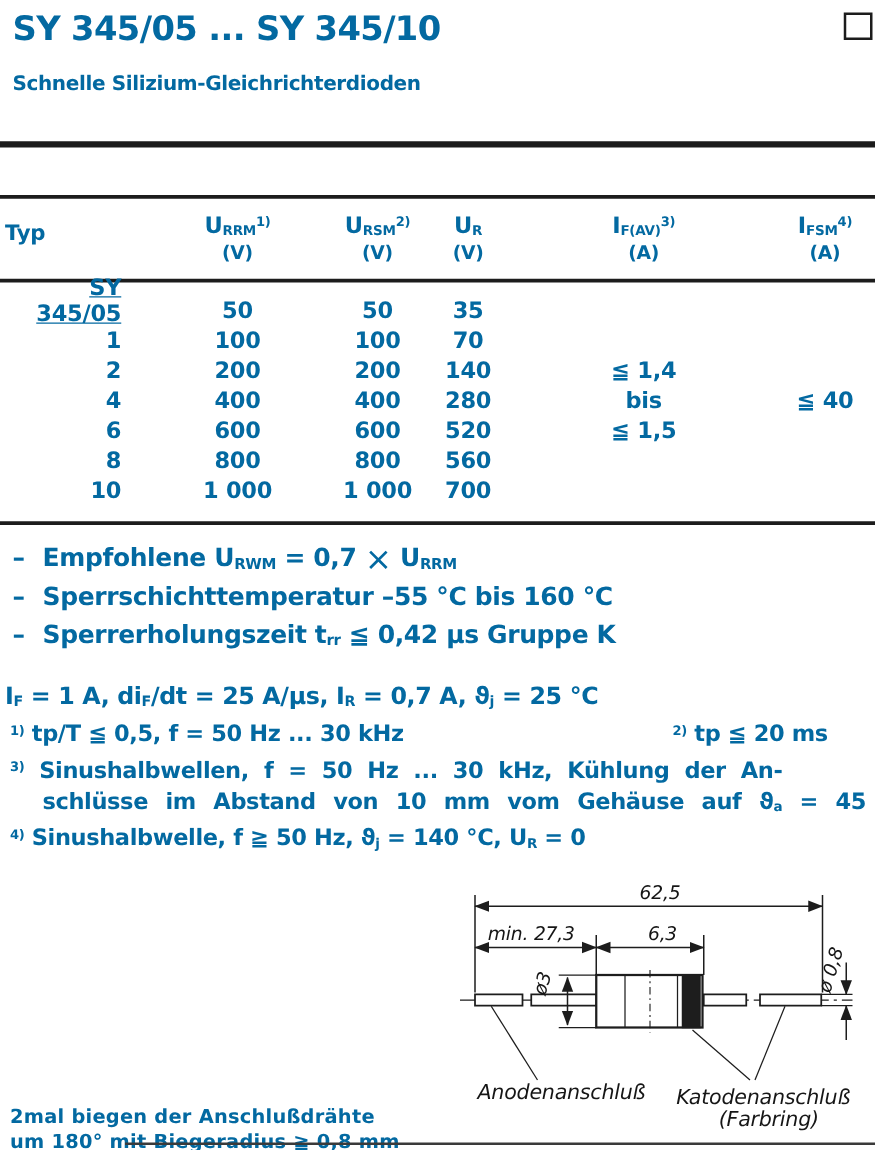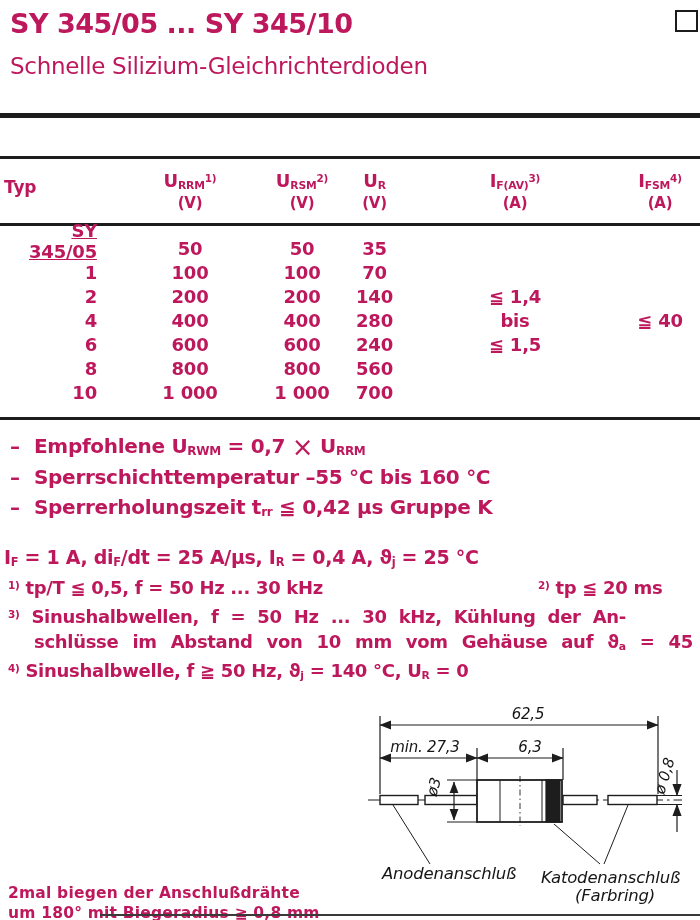--- a/index.html
+++ b/index.html
@@ -1,26 +1,26 @@
 <!DOCTYPE html>
 <html><head>
 <meta charset="utf-8">
 <style>
   html,body{margin:0;padding:0;background:#e8e8e4;}
   .page{
     position:relative;width:700px;height:920px;background:#ffffff;
-    font-family:"DejaVu Sans",sans-serif;color:#be185d;overflow:hidden;
+    font-family:"DejaVu Sans",sans-serif;color:#0369a1;overflow:hidden;
     letter-spacing:-0.2px;
   }
   .abs{position:absolute;white-space:nowrap;}
   .rule{position:absolute;background:#1c1c1c;}
   .sb{font-size:0.60em;vertical-align:-0.18em;font-weight:700;margin-top:10px;}
   .sp{font-size:0.58em;vertical-align:0.48em;font-weight:700;}
   .title{font-size:27px;font-weight:700;letter-spacing:-0.5px;}
-  .subtitle{font-size:23px;font-weight:400;line-height:29px;letter-spacing:-0.3px;}
+  .subtitle{font-size:16px;font-weight:700;line-height:29px;letter-spacing:-0.3px;}
   .checkbox{position:absolute;width:19px;height:18px;border:2.5px solid #1c1c1c;background:#fff;}
   .th{position:absolute;font-size:18px;font-weight:700;text-align:center;}
   .th .unit{display:block;font-size:15px;font-weight:700;margin-top:2px;}
   .cell{position:absolute;font-size:18px;font-weight:700;text-align:center;}
   .c-typ{left:4px;width:93px;text-align:right;}
   .c-urrm{left:145px;width:90px;}
   .c-ursm{left:257px;width:90px;}
   .c-ur{left:332px;width:85px;}
   .c-ifav{left:465px;width:100px;}
   .c-ifsm{left:612px;width:96px;}
@@ -95,21 +95,21 @@
   <div>
     <span class="cell c-typ" style="top:310px;">4</span>
     <span class="cell c-urrm" style="top:310px;">400</span>
     <span class="cell c-ursm" style="top:310px;">400</span>
     <span class="cell c-ur" style="top:310px;">280</span>
   </div>
   <div>
     <span class="cell c-typ" style="top:334px;">6</span>
     <span class="cell c-urrm" style="top:334px;">600</span>
     <span class="cell c-ursm" style="top:334px;">600</span>
-    <span class="cell c-ur" style="top:334px;">240</span>
+    <span class="cell c-ur" style="top:334px;">520</span>
   </div>
   <div>
     <span class="cell c-typ" style="top:358px;">8</span>
     <span class="cell c-urrm" style="top:358px;">800</span>
     <span class="cell c-ursm" style="top:358px;">800</span>
     <span class="cell c-ur" style="top:358px;">560</span>
   </div>
   <div>
     <span class="cell c-typ" style="top:382px;">10</span>
     <span class="cell c-urrm" style="top:382px;">1 000</span>
@@ -134,21 +134,21 @@
   </div>
   <div class="note" style="left:10px;top:495px;">
     <span class="dash">–</span>
     <span><span>Sperrerholungszeit t</span><sub class="sb">rr</sub>&nbsp;</span>
     <span class="stack">
       <span>≦ 0,42 µs Gruppe K</span>
     </span>
   </div>
 
   <div class="fnote" style="left:4px;top:546px;font-size:19px;">
-    <span>I</span><sub class="sb">F</sub><span> = 1 A, di</span><sub class="sb">F</sub><span>/dt = 25 A/µs, I</span><sub class="sb">R</sub><span> = 0,4 A, ϑ</span><sub class="sb">j</sub><span> = 25 °C</span>
+    <span>I</span><sub class="sb">F</sub><span> = 1 A, di</span><sub class="sb">F</sub><span>/dt = 25 A/µs, I</span><sub class="sb">R</sub><span> = 0,7 A, ϑ</span><sub class="sb">j</sub><span> = 25 °C</span>
   </div>
 
   <div class="fnote" style="left:8px;top:577px;">
     <sup class="sp">1)</sup><span> tp/T ≦ 0,5, f = 50 Hz ... 30 kHz</span>
   </div>
   <div class="fnote" style="left:538px;top:577px;">
     <sup class="sp">2)</sup><span> tp ≦ 20 ms</span>
   </div>
   <div class="fnote" style="left:8px;top:606px;word-spacing:6px;">
     <sup class="sp">3)</sup><span> Sinushalbwellen, f = 50 Hz ... 30 kHz, Kühlung der An-</span>

